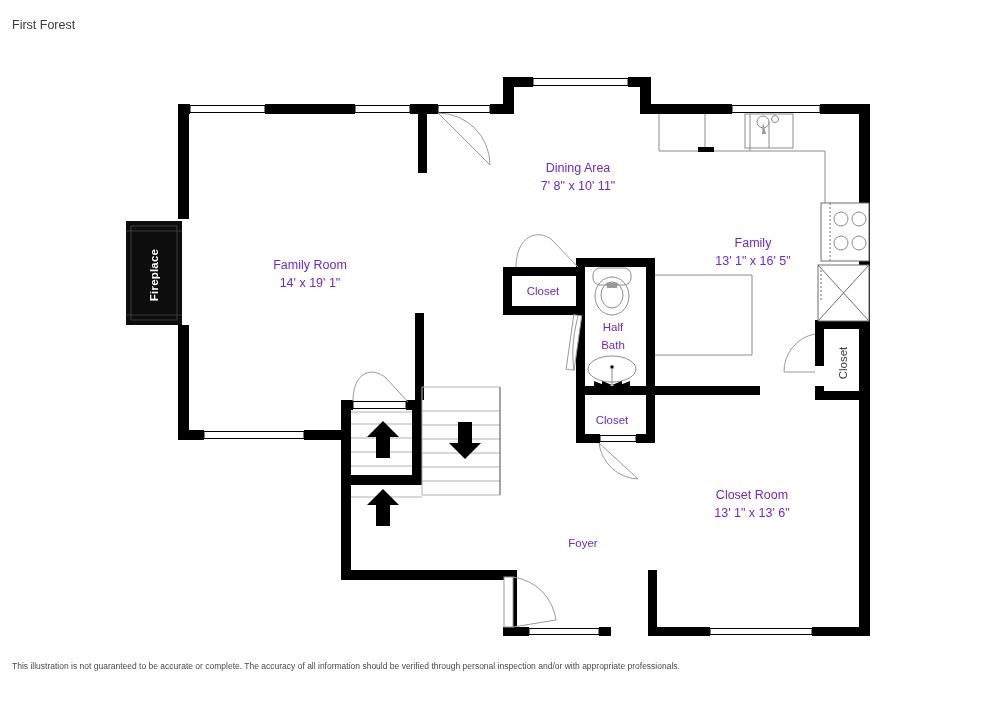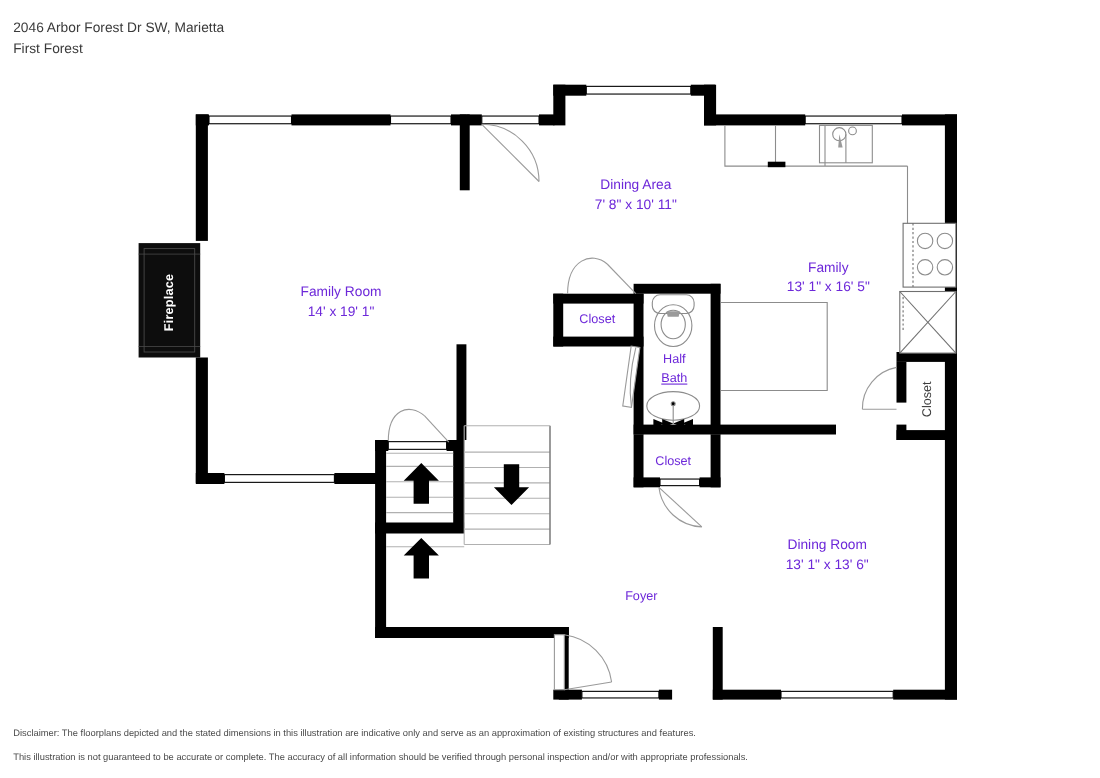--- a/index.html
+++ b/index.html
@@ -86,21 +86,20 @@
     color: #4a4a4a;
     line-height: 1.5;
     margin-bottom: 9px;
     white-space: nowrap;
   }
 </style>
 </head>
 <body>
 
 <div id="header">
-  <div class="line">2046 Arbor Forest Dr SW, Marietta</div>
   <div class="line">First Forest</div>
 </div>
 
 <div id="plan-wrap">
 
 <svg id="plan-svg" width="1000" height="707" viewBox="0 0 1000 707" xmlns="http://www.w3.org/2000/svg">
 
   <g>
     <rect x="126" y="221" width="56" height="104" fill="#0d0d0d"></rect>
     <rect x="131" y="226" width="46" height="94" fill="none" stroke="#4a4a4a" stroke-width="0.8"></rect>
@@ -358,48 +357,47 @@
     <span class="nm">Dining Area</span>
     <span class="dim">7' 8" x 10' 11"</span>
   </div>
 
   <div class="room-label" style="left:753px; top:252px;">
     <span class="nm">Family</span>
     <span class="dim">13' 1" x 16' 5"</span>
   </div>
 
   <div class="room-label" style="left:752px; top:504px;">
-    <span class="nm">Dining Room</span>
+    <span class="nm">Closet Room</span>
     <span class="dim">13' 1" x 13' 6"</span>
   </div>
 
   <div class="room-label small-label" style="left:543px; top:291px;">
     <span class="nm">Closet</span>
   </div>
 
   <div class="room-label small-label" style="left:613px; top:327px;">
     <span class="nm">Half</span>
   </div>
 
-  <div class="room-label small-label" style="left:613px; top:345px;text-decoration:underline;">
+  <div class="room-label small-label" style="left:613px; top:345px;">
     <span class="nm">Bath</span>
   </div>
 
   <div class="room-label small-label" style="left:612px; top:420px;">
     <span class="nm">Closet</span>
   </div>
 
   <div class="room-label small-label" style="left:571px; top:543px;margin-left:12px;">
     <span class="nm">Foyer</span>
   </div>
 
   <div class="vert-label" style="left:843px; top:363px;">Closet</div>
 
   <div class="fireplace-label" style="left:154px; top:275px;">Fireplace</div>
 
 </div>
 
 </div>
 
 <div id="footer">
-  <div class="d">Disclaimer: The floorplans depicted and the stated dimensions in this illustration are indicative only and serve as an approximation of existing structures and features.</div>
   <div class="d">This illustration is not guaranteed to be accurate or complete. The accuracy of all information should be verified through personal inspection and/or with appropriate professionals.</div>
 </div>
 
 </body></html>

